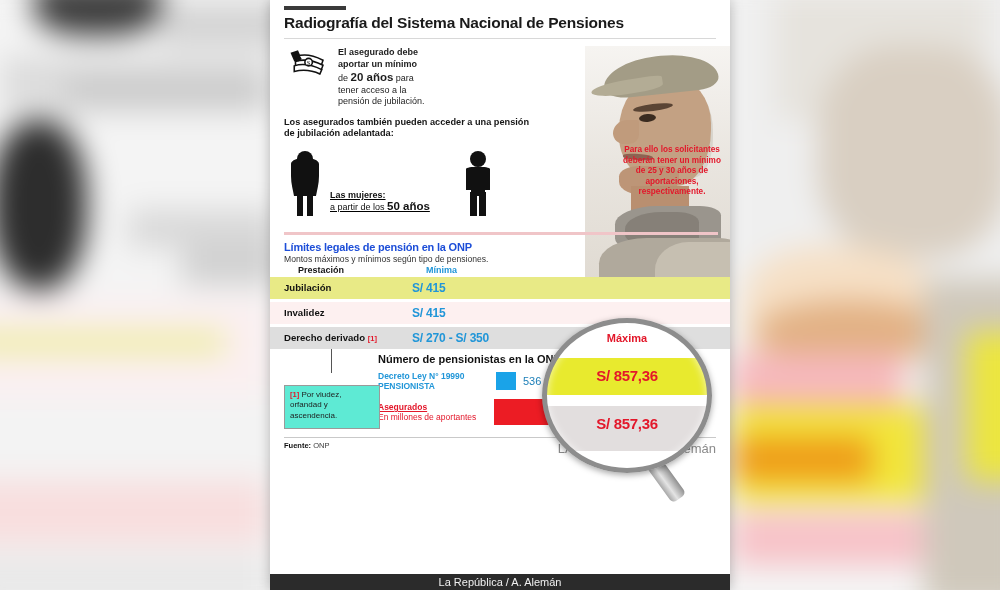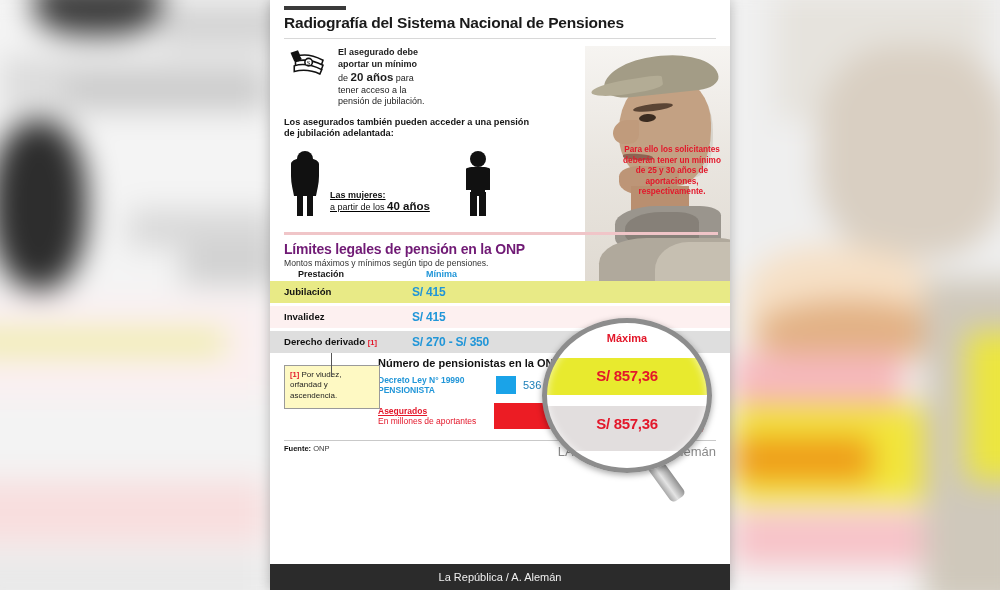--- a/index.html
+++ b/index.html
@@ -117,21 +117,21 @@
   .figcap .l2 b{font-size:11.5px;}
 
   
   #callout{
     position:absolute;right:8px;top:145px;width:100px;z-index:4;
     color:#e3172a;font-size:8.2px;font-weight:bold;line-height:1.28;text-align:center;
   }
 
   
   #limits{position:relative;z-index:2;padding:6px 14px 0 14px;}
-  #limits h2{margin:0;font-size:14px;font-weight:bold;color:#701a75;letter-spacing:-.2px;}
+  #limits h2{margin:0;font-size:11px;font-weight:bold;color:#1d4ed8;letter-spacing:-.2px;}
   #limits .sub{font-size:8.6px;color:#333;margin-top:1px;}
   #tbl{}
   .thead{display:flex;font-size:9px;font-weight:bold;padding:1px 0 2px 0;}
   .thead .c1{width:128px;padding-left:14px;color:#161616;}
   .thead .c2{color:#2196d8;}
   .trow{display:flex;align-items:center;height:22px;font-weight:bold;
         margin-left:-14px;padding-left:14px;width:460px;box-sizing:border-box;}
   .trow .c1{width:128px;font-size:9.6px;color:#111;}
   .trow .c2{font-size:12px;color:#2196d8;letter-spacing:-.2px;}
   .trow.r1{background:#e8ea86;}
@@ -165,21 +165,21 @@
   #handle{
     position:absolute;left:120px;top:128px;width:17px;height:58px;
     background:linear-gradient(90deg,#a8a8a8,#e4e4e4 40%,#8f8f8f);
     border-radius:5px;transform:rotate(-36deg);
   }
 
   
   #lower{position:relative;z-index:2;margin-top:4px;display:flex;padding:0 14px;}
   #fn-line{position:absolute;left:47px;top:-4px;width:1px;height:24px;background:#555;}
   #fnbox{
-    width:84px;border:1px solid #9a9a9a;background:#fef9c3;padding:4px 5px;margin-top:8px;
+    width:84px;border:1px solid #9a9a9a;background:#5eead4;padding:4px 5px;margin-top:32px;
     font-size:8px;line-height:1.3;color:#1d1d1d;height:34px;
   }
   #chartzone{flex:1;padding-left:10px;}
   #chart-title{font-size:11px;font-weight:bold;color:#121212;line-height:1.16;}
   .crow{display:flex;align-items:center;margin-top:5px;}
   .clabels{width:118px;}
   .clabels .t1{font-size:8.5px;font-weight:bold;color:#2196d8;line-height:1.2;}
   .clabels .t2{font-size:8.5px;font-weight:bold;color:#2196d8;}
   .clabels .r1{font-size:8.5px;font-weight:bold;color:#e3172a;line-height:1.2;text-decoration:underline;}
   .clabels .r2{font-size:8.5px;color:#e3172a;}
@@ -193,21 +193,21 @@
 
   
   #srcline{height:1px;background:#c9c9c9;margin:8px 14px 0 14px;}
   #source{display:flex;justify-content:space-between;padding:3px 14px 0 14px;}
   #src-left{font-size:7.5px;color:#3a3a3a;}
   #src-left b{color:#111;}
   #src-right{font-size:13px;color:#8a8a8a;text-align:center;}
 
   
   #credit{
-    position:absolute;left:0;bottom:0;width:100%;height:26px;background:#2b2b2b;
+    position:absolute;left:0;bottom:0;width:100%;height:16px;background:#2b2b2b;
     display:flex;align-items:center;justify-content:center;
     color:#f0f0f0;font-size:11px;
   }
 </style>
 </head>
 <body>
 
 <div id="bg-blur">
   <div class="bgl" style="left:0;top:0;width:1000px;height:590px;background:#f4f4f4;"></div>
   <div class="bgl" style="left:60px;top:-10px;width:120px;height:60px;background:#3b3b3b;border-radius:40%;"></div>
@@ -302,21 +302,21 @@
 
       <div class="figblock">
         <svg width="42" height="66" viewBox="0 0 42 66">
           <circle cx="21" cy="9" r="8" fill="#111"></circle>
           <path d="M7 14 C7 6 35 6 35 14 L35 26 C35 34 33 40 32 46 L10 46 C9 40 7 34 7 26 Z" fill="#111"></path>
           <rect x="13" y="44" width="6" height="22" fill="#111"></rect>
           <rect x="23" y="44" width="6" height="22" fill="#111"></rect>
         </svg>
         <div class="figcap">
           <div class="l1">Las mujeres:</div>
-          <div class="l2"><span>a partir de los </span><b>40 años</b></div>
+          <div class="l2"><span>a partir de los </span><b>50 años</b></div>
         </div>
       </div>
 
       <div class="figblock" style="margin-left:28px;">
         <svg width="40" height="66" viewBox="0 0 40 66">
           <circle cx="20" cy="9" r="8" fill="#111"></circle>
           <path d="M8 19 C8 16 32 16 32 19 L32 40 L27 40 L27 46 L13 46 L13 40 L8 40 Z" fill="#111"></path>
           <rect x="12" y="42" width="7" height="24" fill="#111"></rect>
           <rect x="21" y="42" width="7" height="24" fill="#111"></rect>
         </svg>

